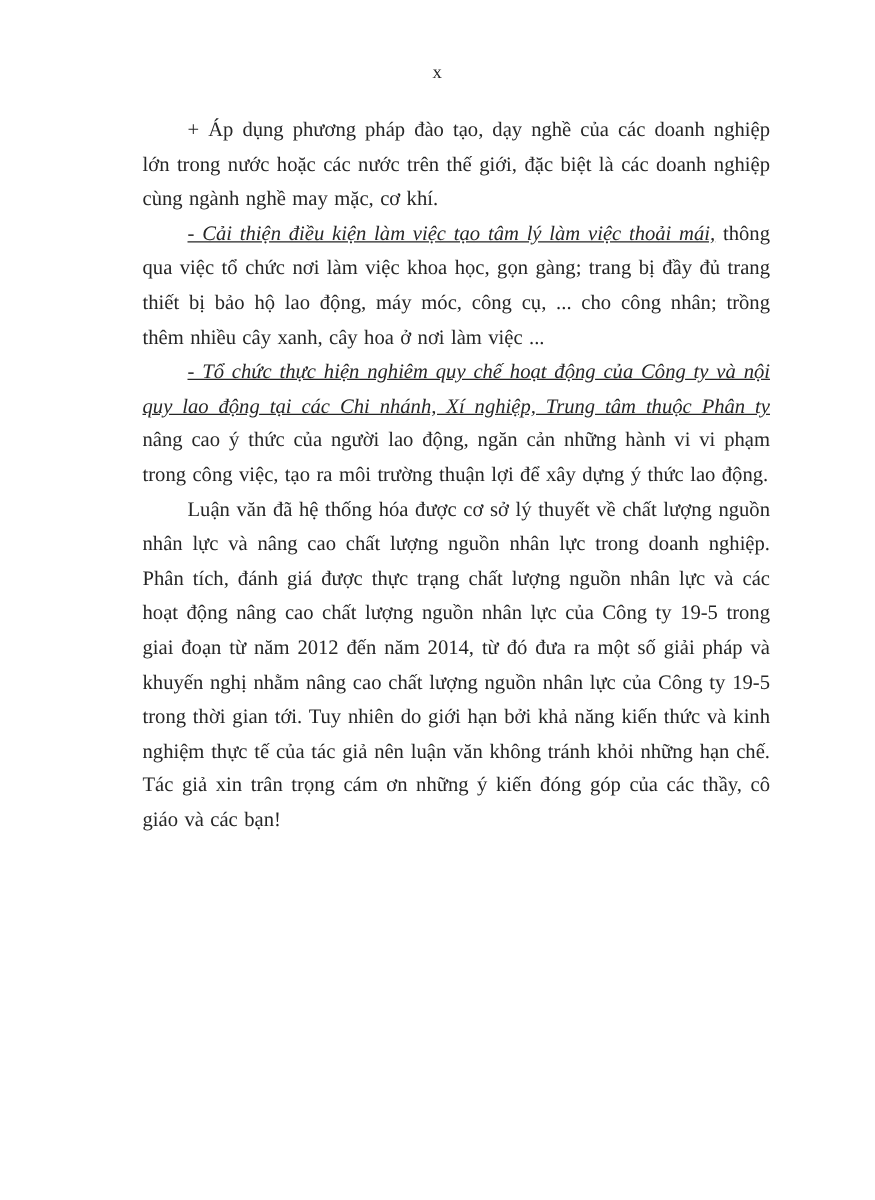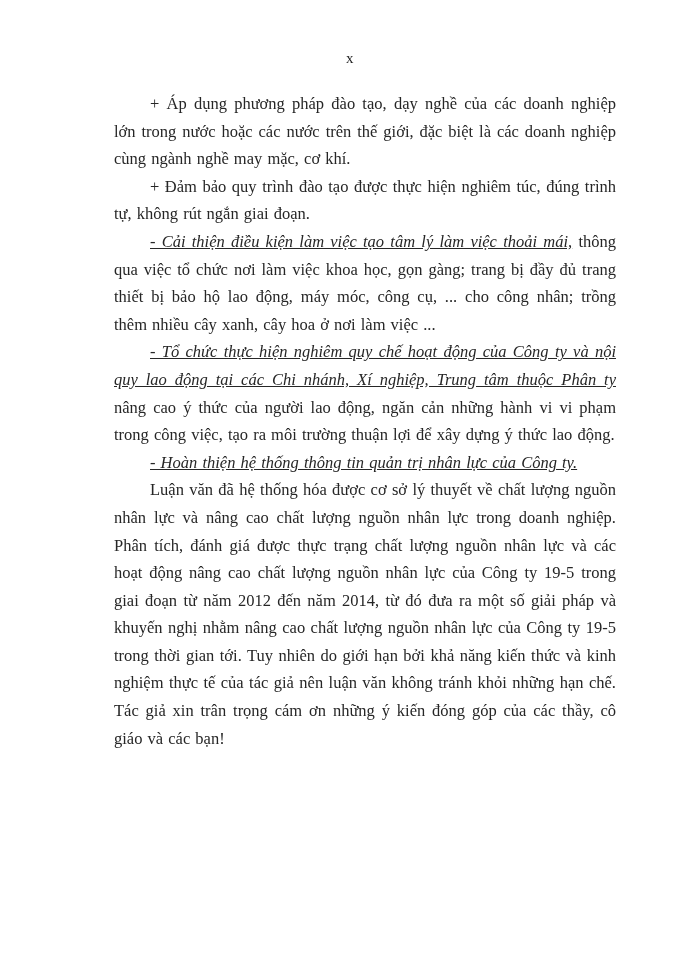--- a/index.html
+++ b/index.html
@@ -47,34 +47,28 @@
 <div class="page">
 
   <div class="page-number">x</div>
 
   <div class="content">
 
     <p>
       <span class="run-regular">+ Áp dụng phương pháp đào tạo, dạy nghề của các doanh nghiệp lớn trong nước hoặc các nước trên thế giới, đặc biệt là các doanh nghiệp cùng ngành nghề may mặc, cơ khí.</span>
     </p>
 
-    <p>
-      <span class="run-regular">+ Đảm bảo quy trình đào tạo được thực hiện nghiêm túc, đúng trình tự, không rút ngắn giai đoạn.</span>
-    </p>
 
     <p>
       <span class="run-italic">- Cải thiện điều kiện làm việc tạo tâm lý làm việc thoải mái,</span><span class="run-regular"> thông qua việc tổ chức nơi làm việc khoa học, gọn gàng; trang bị đầy đủ trang thiết bị bảo hộ lao động, máy móc, công cụ, ... cho công nhân; trồng thêm nhiều cây xanh, cây hoa ở nơi làm việc ...</span>
     </p>
 
     <p>
       <span class="run-italic">- Tổ chức thực hiện nghiêm quy chế hoạt động của Công ty và nội quy lao động tại các Chi nhánh, Xí nghiệp, Trung tâm thuộc Phân ty</span><span class="run-regular"> nâng cao ý thức của người lao động, ngăn cản những hành vi vi phạm trong công việc, tạo ra môi trường thuận lợi để xây dựng ý thức lao động.</span>
     </p>
 
-    <p>
-      <span class="run-italic">- Hoàn thiện hệ thống thông tin quản trị nhân lực của Công ty.</span>
-    </p>
 
     <p>
       <span class="run-regular">Luận văn đã hệ thống hóa được cơ sở lý thuyết về chất lượng nguồn nhân lực và nâng cao chất lượng nguồn nhân lực trong doanh nghiệp. Phân tích, đánh giá được thực trạng chất lượng nguồn nhân lực và các hoạt động nâng cao chất lượng nguồn nhân lực của Công ty 19-5 trong giai đoạn từ năm 2012 đến năm 2014, từ đó đưa ra một số giải pháp và khuyến nghị nhằm nâng cao chất lượng nguồn nhân lực của Công ty 19-5 trong thời gian tới. Tuy nhiên do giới hạn bởi khả năng kiến thức và kinh nghiệm thực tế của tác giả nên luận văn không tránh khỏi những hạn chế. Tác giả xin trân trọng cám ơn những ý kiến đóng góp của các thầy, cô giáo và các bạn!</span>
     </p>
 
   </div>
 </div>
 
 </body></html>

